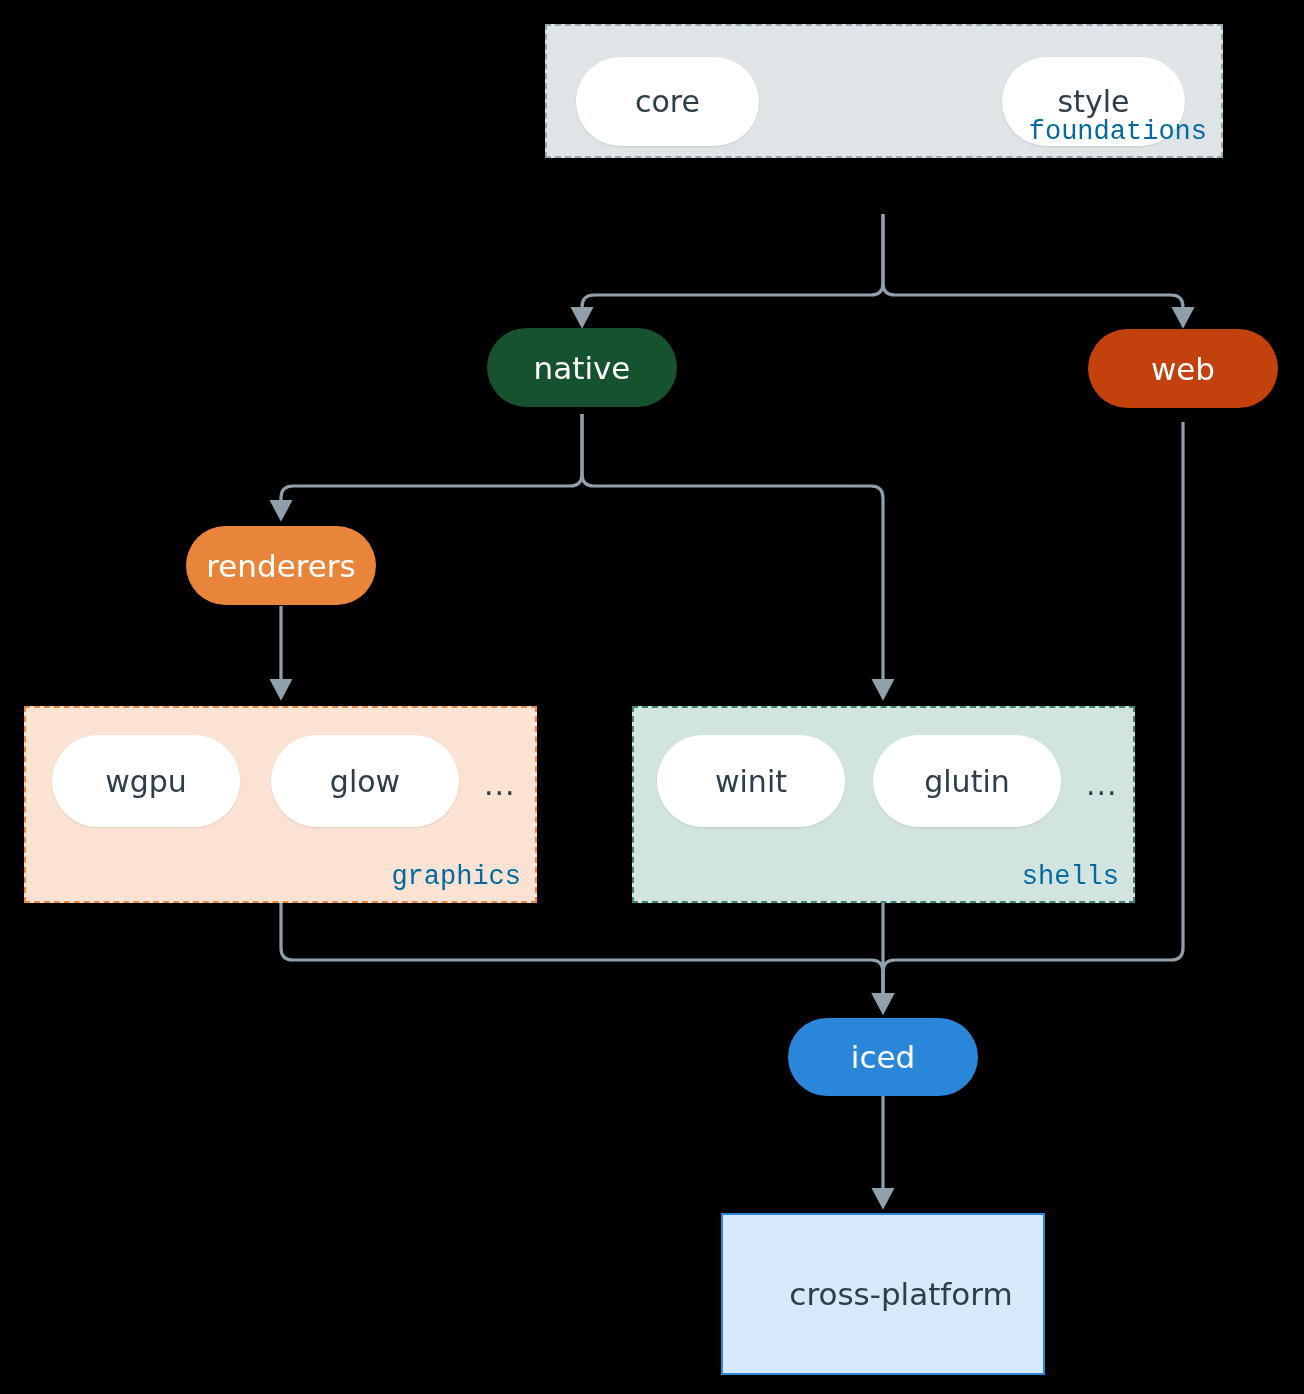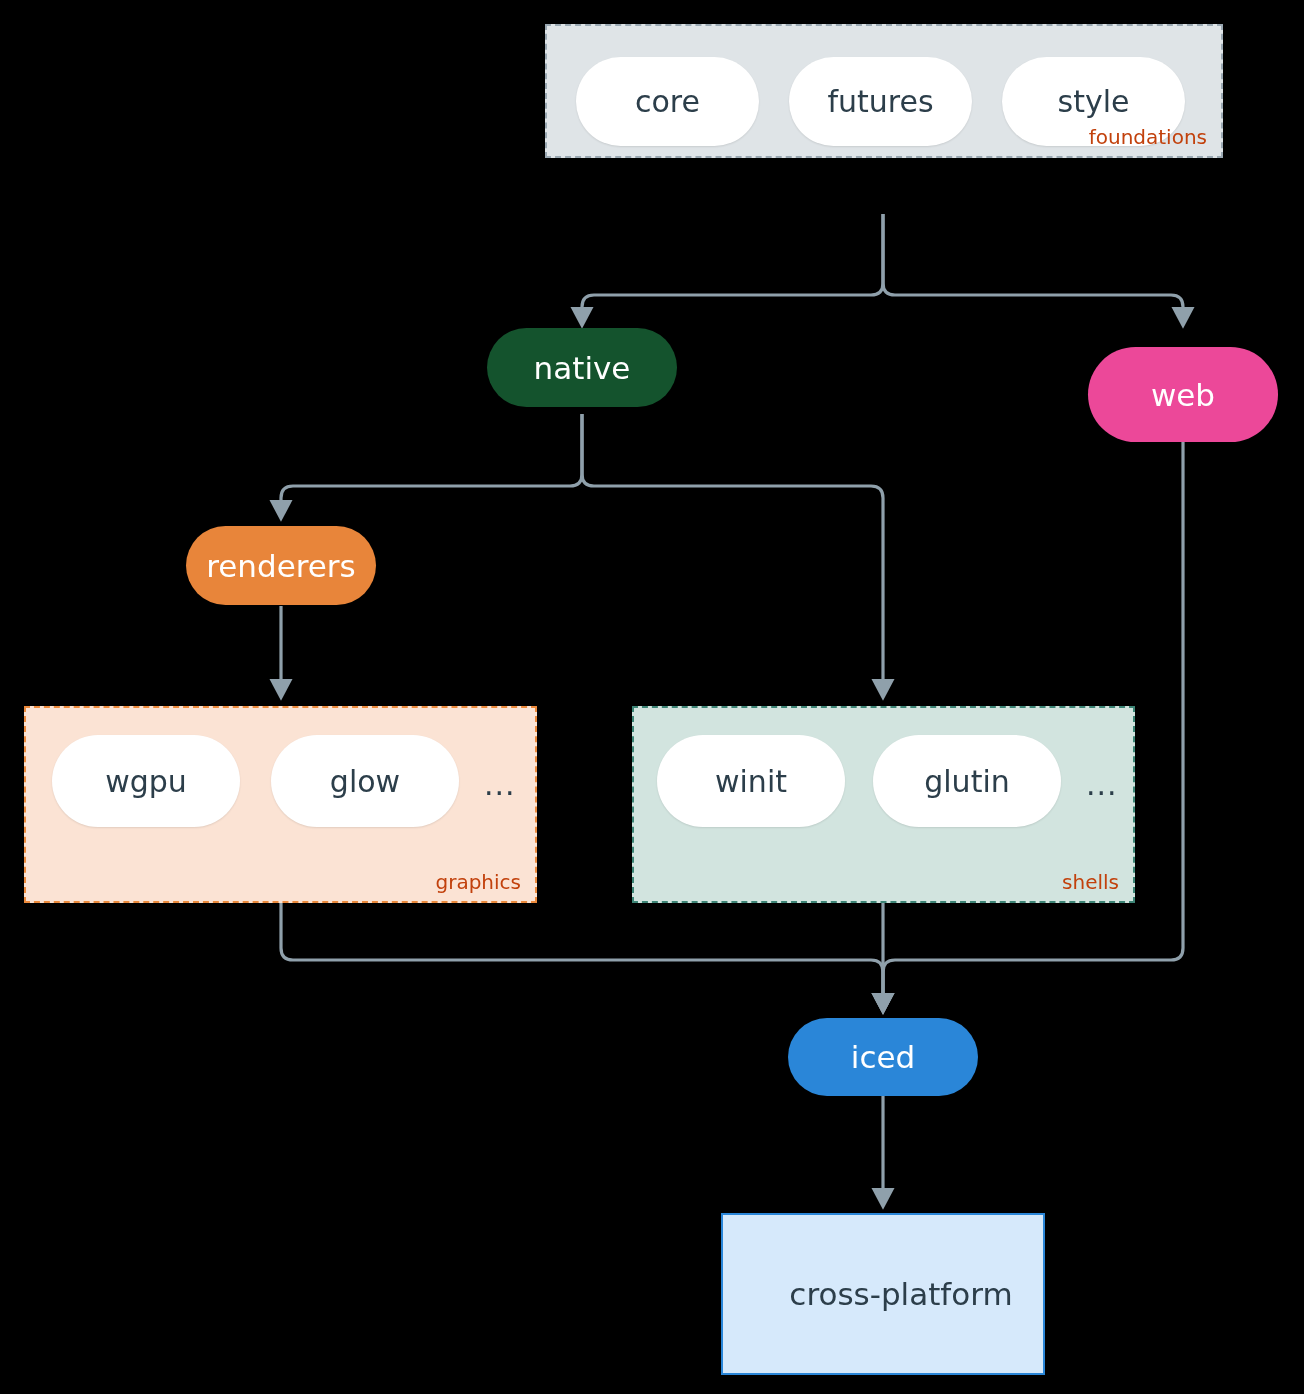--- a/index.html
+++ b/index.html
@@ -24,24 +24,25 @@
     pointer-events: none;
   }
   .cluster {
     position: absolute;
     box-sizing: border-box;
   }
   .cluster-label {
     position: absolute;
     right: 14px;
     bottom: 8px;
-    font-size: 20px;
-    color: #c2410c;
+    font-size: 27px;
+    color: #0369a1;
     line-height: 1.1;
     white-space: nowrap;
+    font-family: Liberation Mono, monospace;
   }
   .leaf {
     position: absolute;
     box-sizing: border-box;
     background: #ffffff;
     border-radius: 999px;
     display: flex;
     align-items: center;
     justify-content: center;
     font-size: 30px;
@@ -105,34 +106,31 @@
       <path d="M 1183,422 L 1183,948 Q 1183,960 1171,960 L 895,960 Q 883,960 883,972 L 883,1011" marker-end="url(#arrowhead)"></path>
 
       <path d="M 883,1096 L 883,1206" marker-end="url(#arrowhead)"></path>
     </g>
   </svg>
 
   <div class="cluster" style="left:545px; top:24px; width:678px; height:134px; background:#dfe4e7; border:2px dashed #9aa8b2;">
     <div class="leaf" style="left:29px; top:31px; width:183px; height:89px;">
       <span>core</span>
     </div>
-    <div class="leaf" style="left:242px; top:31px; width:183px; height:89px;">
-      <span>futures</span>
-    </div>
     <div class="leaf" style="left:455px; top:31px; width:183px; height:89px;">
       <span>style</span>
     </div>
     <div class="cluster-label">foundations</div>
   </div>
 
   <div class="pill" style="left:487px; top:328px; width:190px; height:79px; background:#14532d;">
     <span>native</span>
   </div>
 
-  <div class="pill" style="left:1088px; top:347px; width:190px; height:95px; background:#ec4899;">
+  <div class="pill" style="left:1088px; top:329px; width:190px; height:79px; background:#c2410c;">
     <span>web</span>
   </div>
 
   <div class="pill" style="left:186px; top:526px; width:190px; height:79px; background:#e8853a;">
     <span>renderers</span>
   </div>
 
   <div class="cluster" style="left:24px; top:706px; width:513px; height:197px; background:#fbe3d4; border:2px dashed #ec8a3c;">
     <div class="leaf" style="left:26px; top:27px; width:188px; height:92px;">
       <span>wgpu</span>

